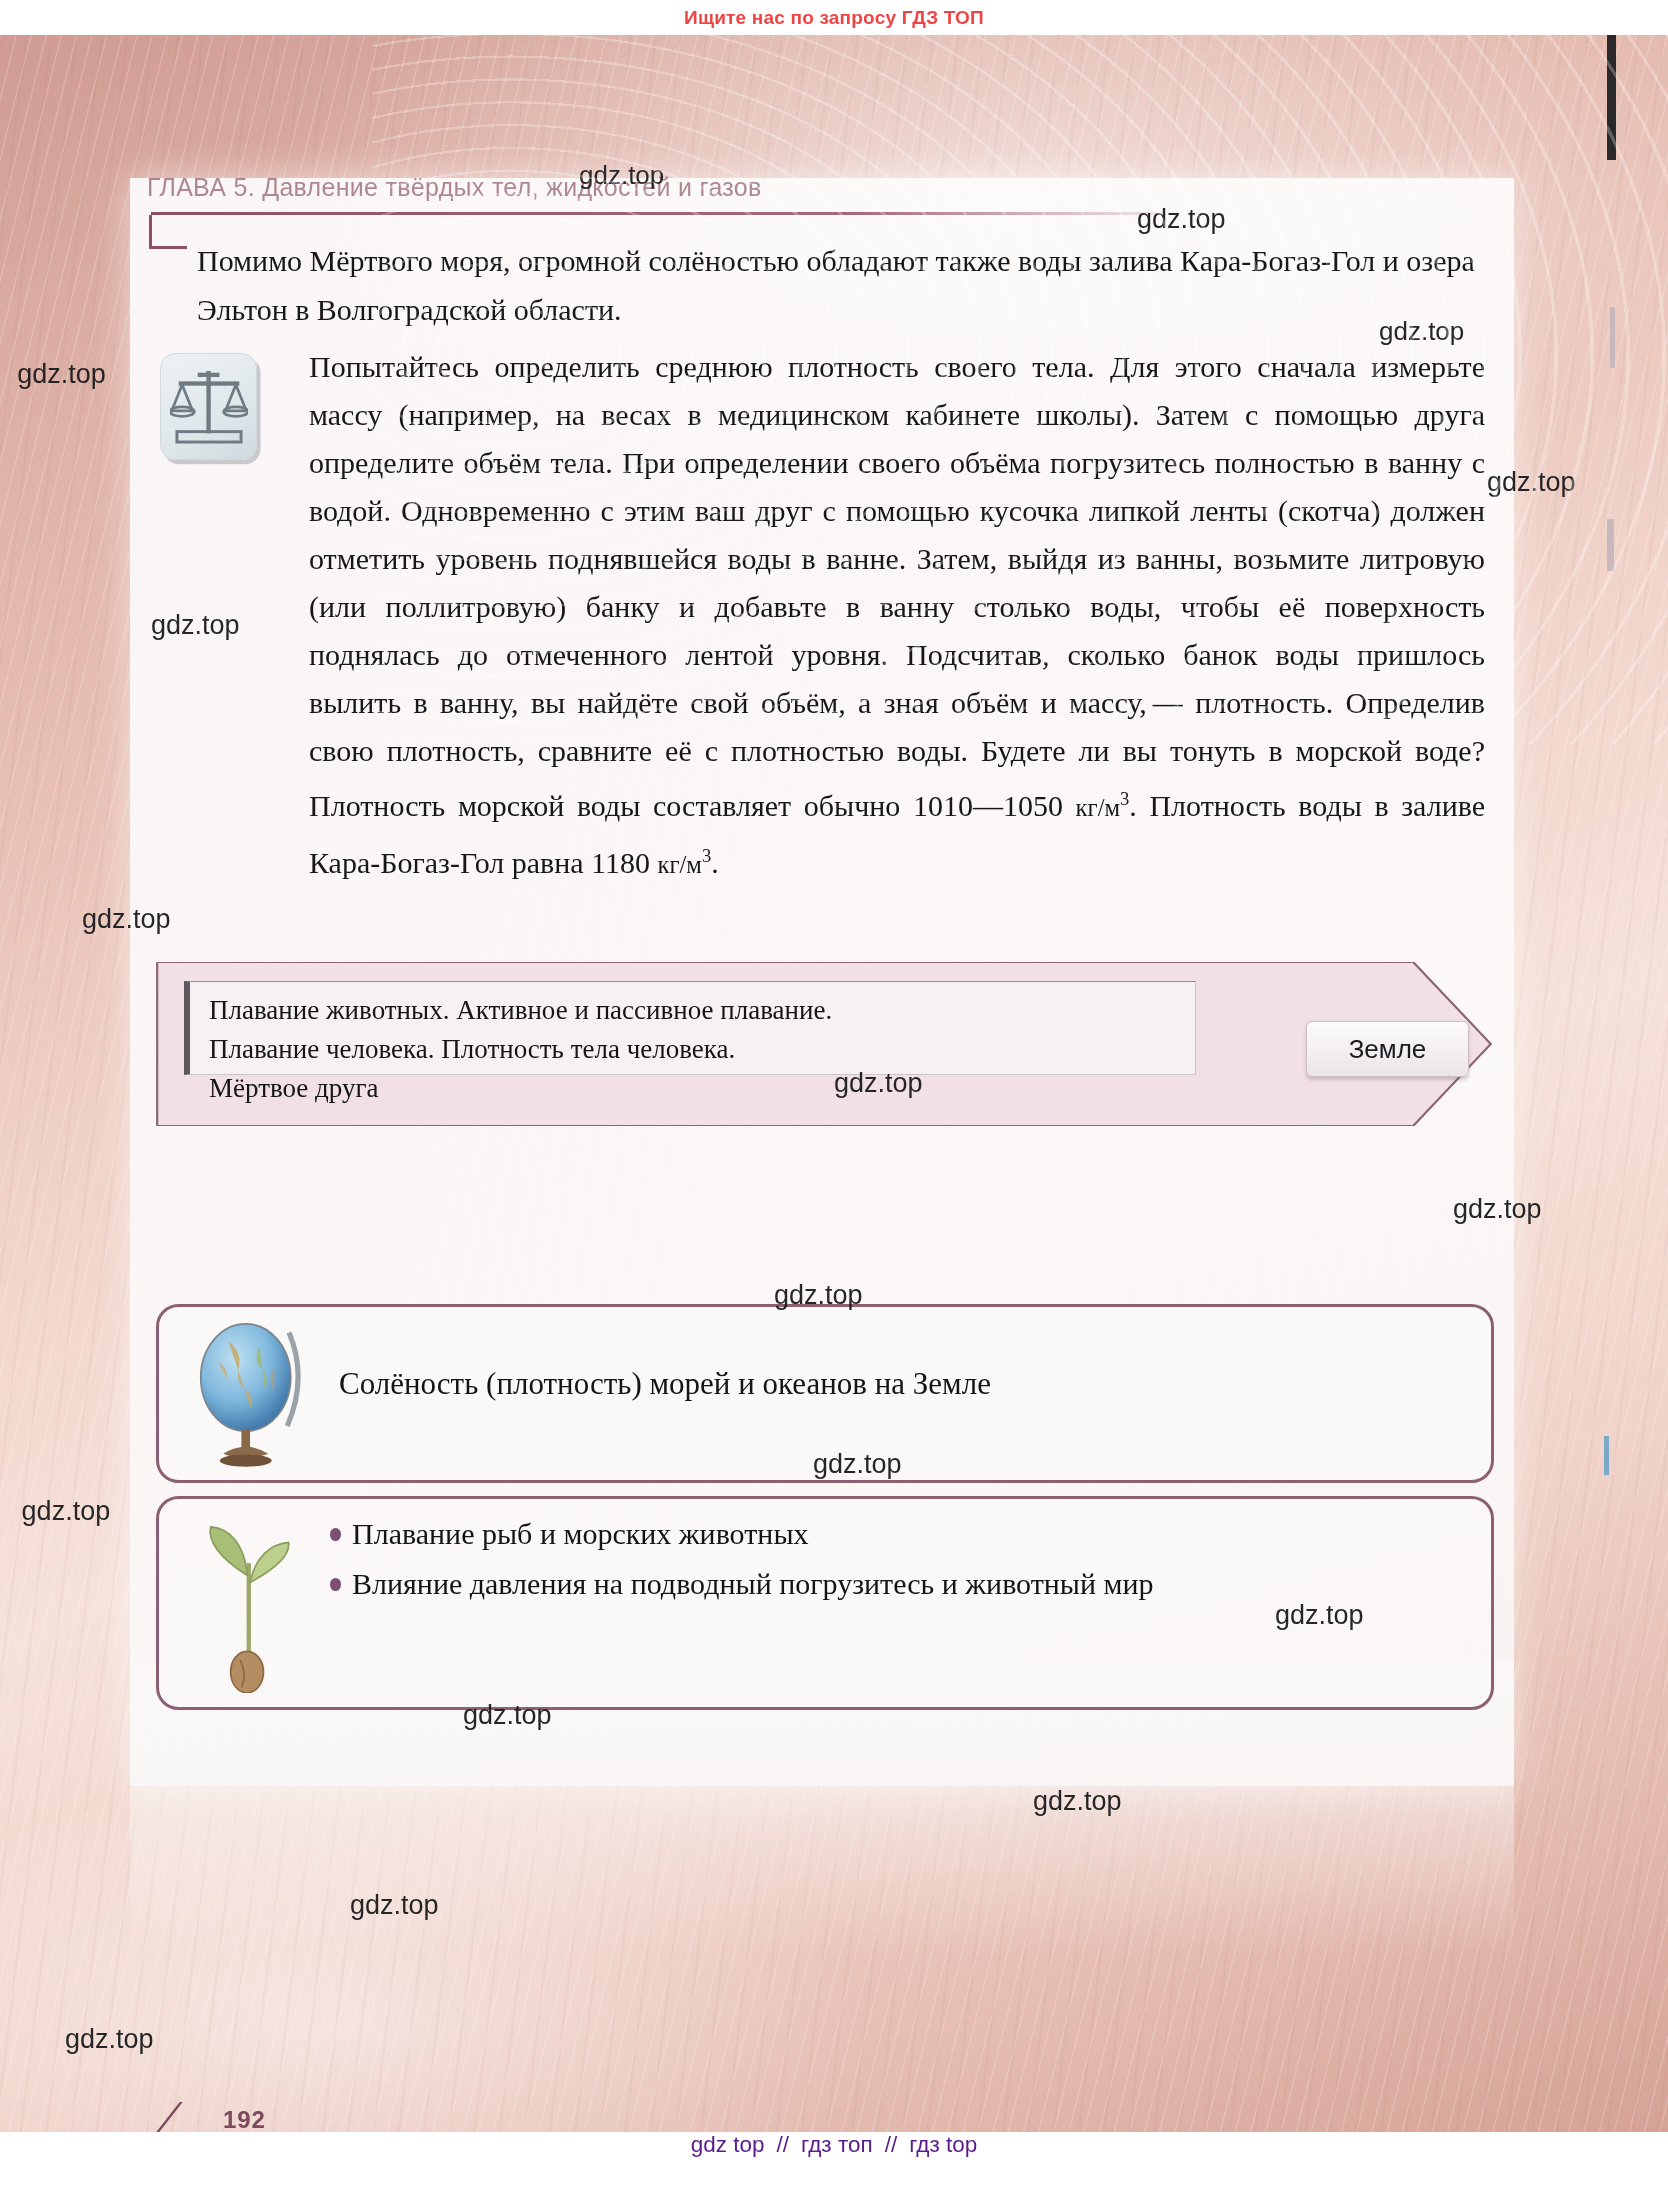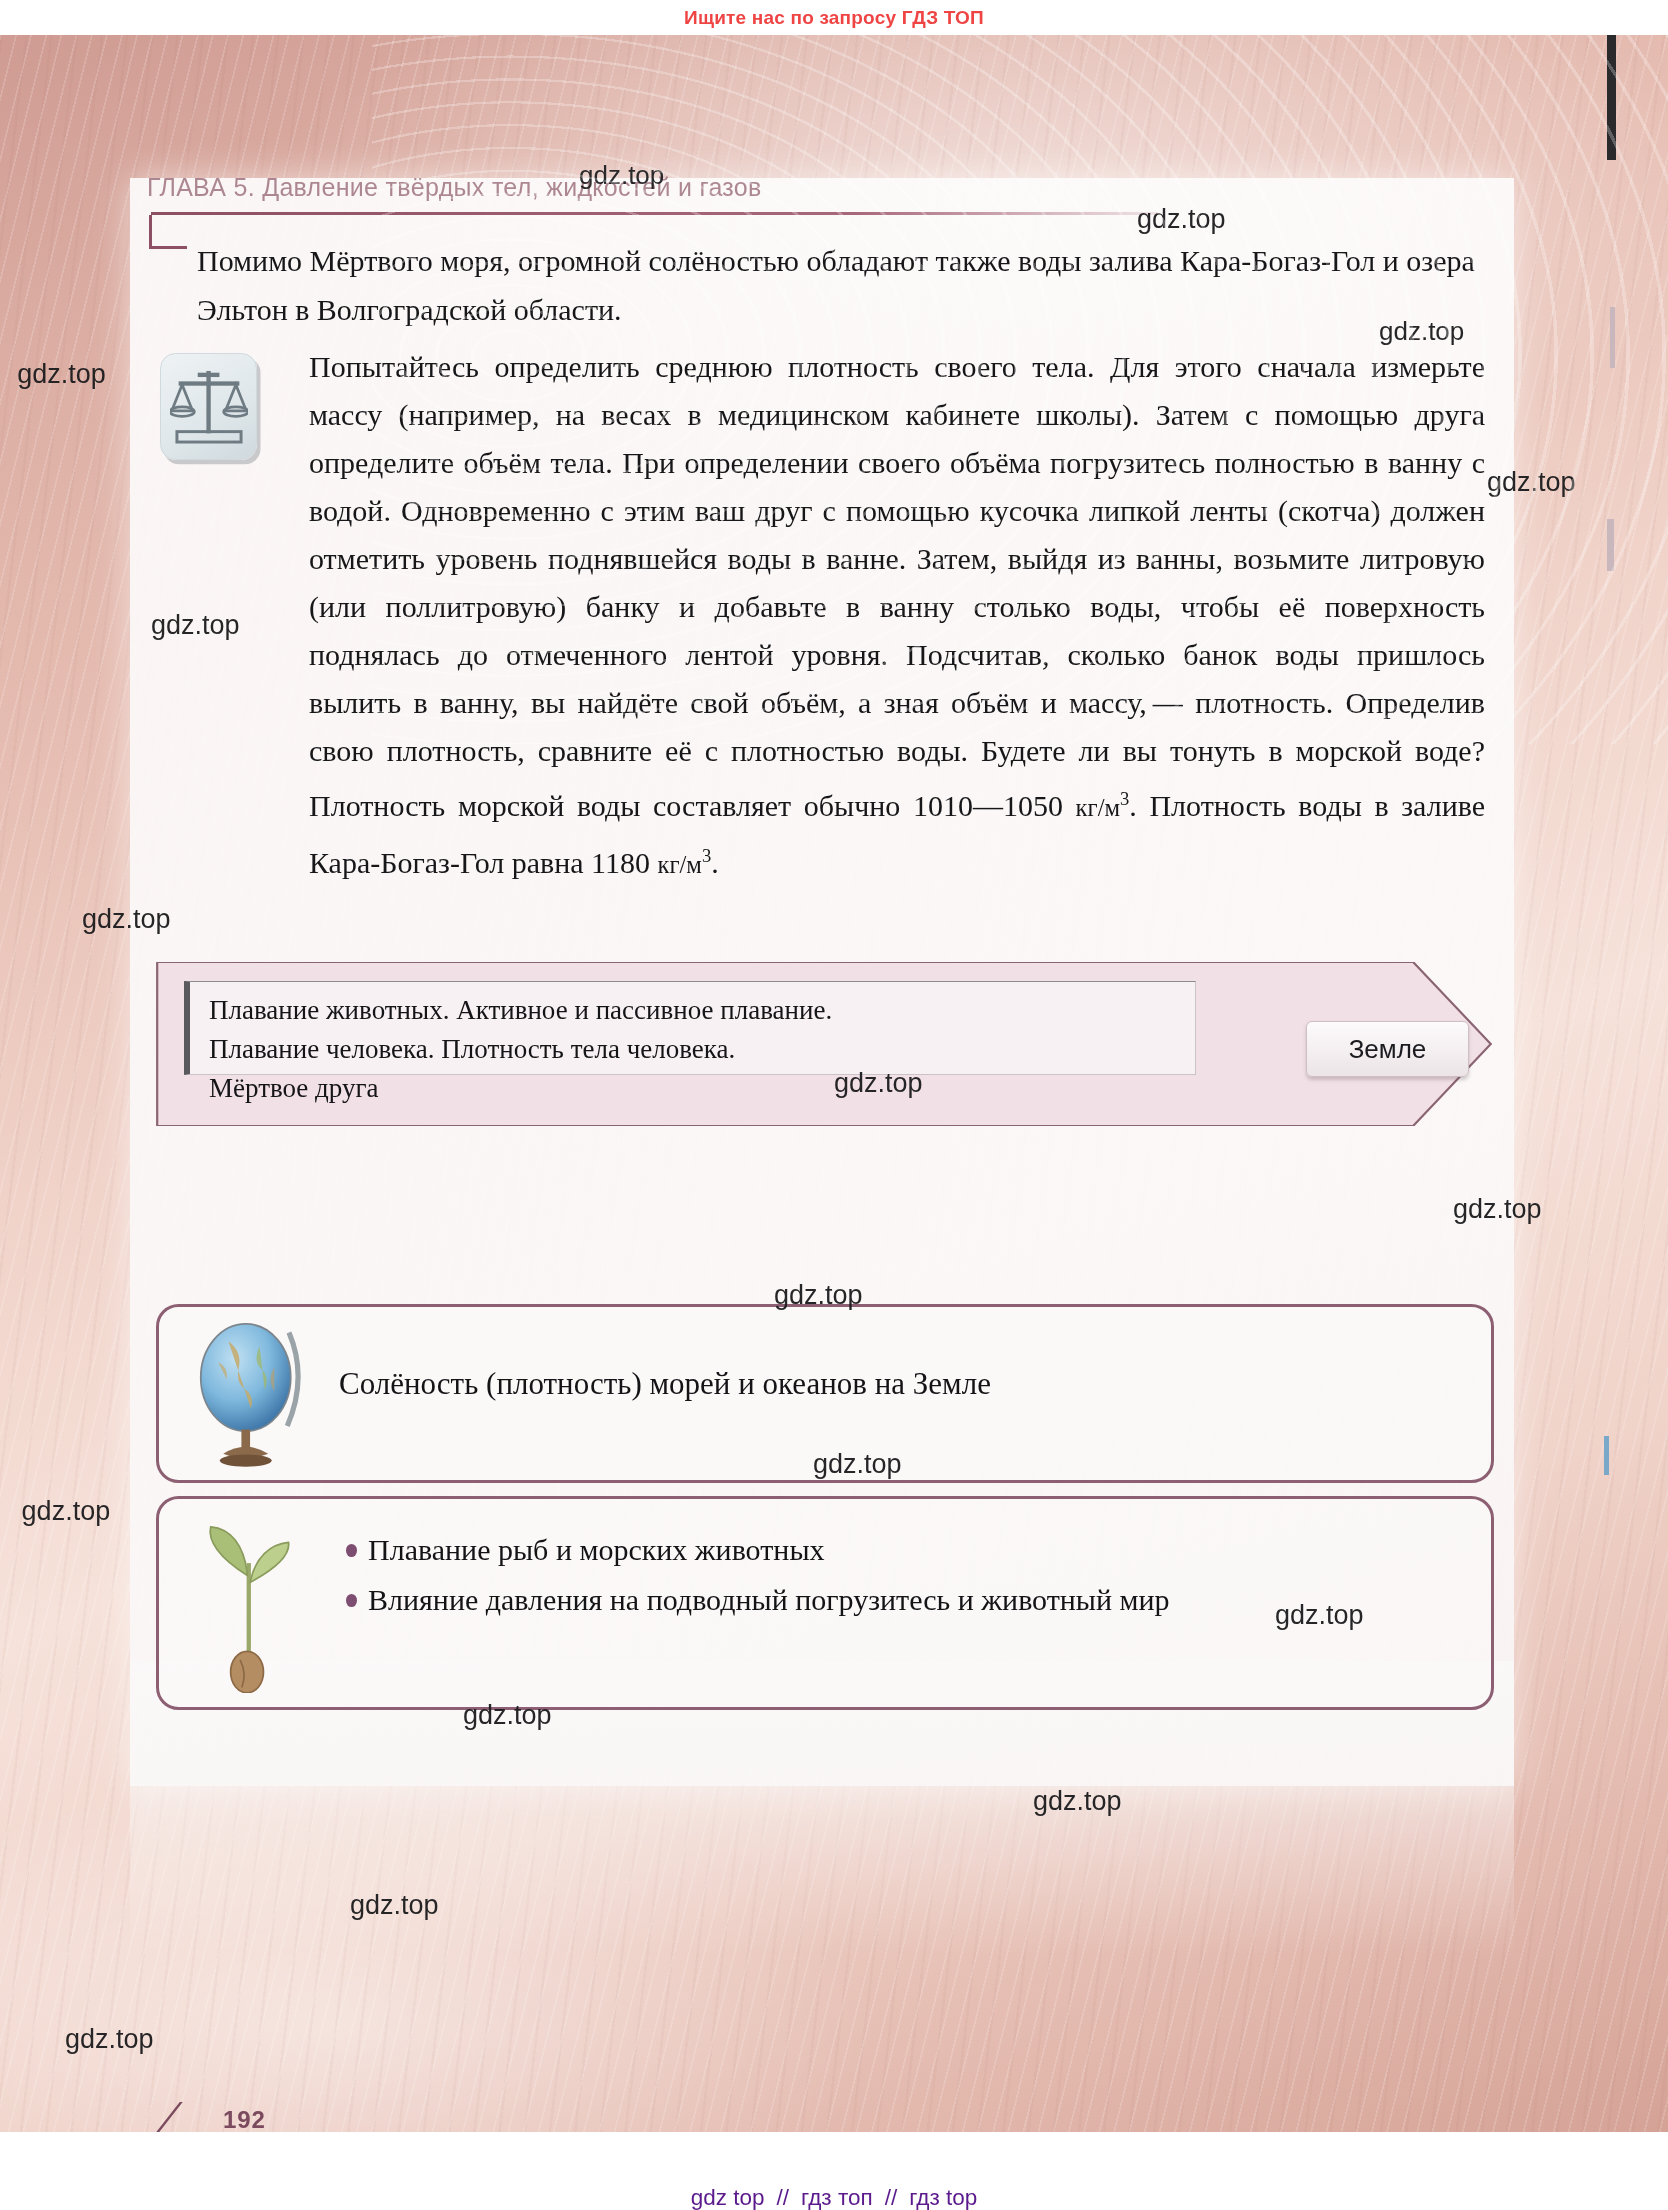--- a/index.html
+++ b/index.html
@@ -178,42 +178,42 @@
   .sprout-art{position:absolute;left:31px;top:12px;width:121px;height:182px;}
   .sprout-list{
     position:absolute;left:169px;top:12px;width:1133px;
     font-size:30px;line-height:45px;color:#141417;
   }
   .sprout-list li{list-style:none;position:relative;padding-left:24px;margin:0 0 5.2px 0;}
   .sprout-list li::before{
     content:"";position:absolute;left:1.7px;top:17.3px;width:11.2px;height:13px;
     border-radius:50%;background:#7e4e72;
   }
-  .sprout-list{margin:16px;padding:0;}
+  .sprout-list{margin:0;padding:0;}
 
   
   .page-number{
     position:absolute;left:223px;top:2071px;
     font-family:"Liberation Sans",sans-serif;font-weight:700;
     font-size:24px;color:#7b4a5e;letter-spacing:0.9px;
   }
   .pn-diag{
     position:absolute;left:161px;top:2067px;width:48px;height:48px;
     border-left:3.5px solid #7b4a5e;
     transform:skewX(-38deg);border-bottom:0;
   }
 
   
   .spine-mark{position:absolute;background:#2a2a2c;}
   .right-notch{position:absolute;background:#c8b8be;}
 
   
   .footer-links{
     position:absolute;left:0;top:2132px;width:1668px;height:79px;
-    background:#ffffff;display:flex;align-items:flex-end;justify-content:center;border-radius:20px;
+    background:#ffffff;display:flex;align-items:flex-start;justify-content:center;border-radius:20px;
   }
   .footer-links span{
     color:#5b1b8c;font-family:"Liberation Sans",sans-serif;font-size:22.5px;
   }
   .footer-links .sep{margin:0 12px;}
 
   
   .wm{
     position:absolute;font-family:"Liberation Sans",sans-serif;
     color:#1b1b1d;white-space:nowrap;pointer-events:none;

